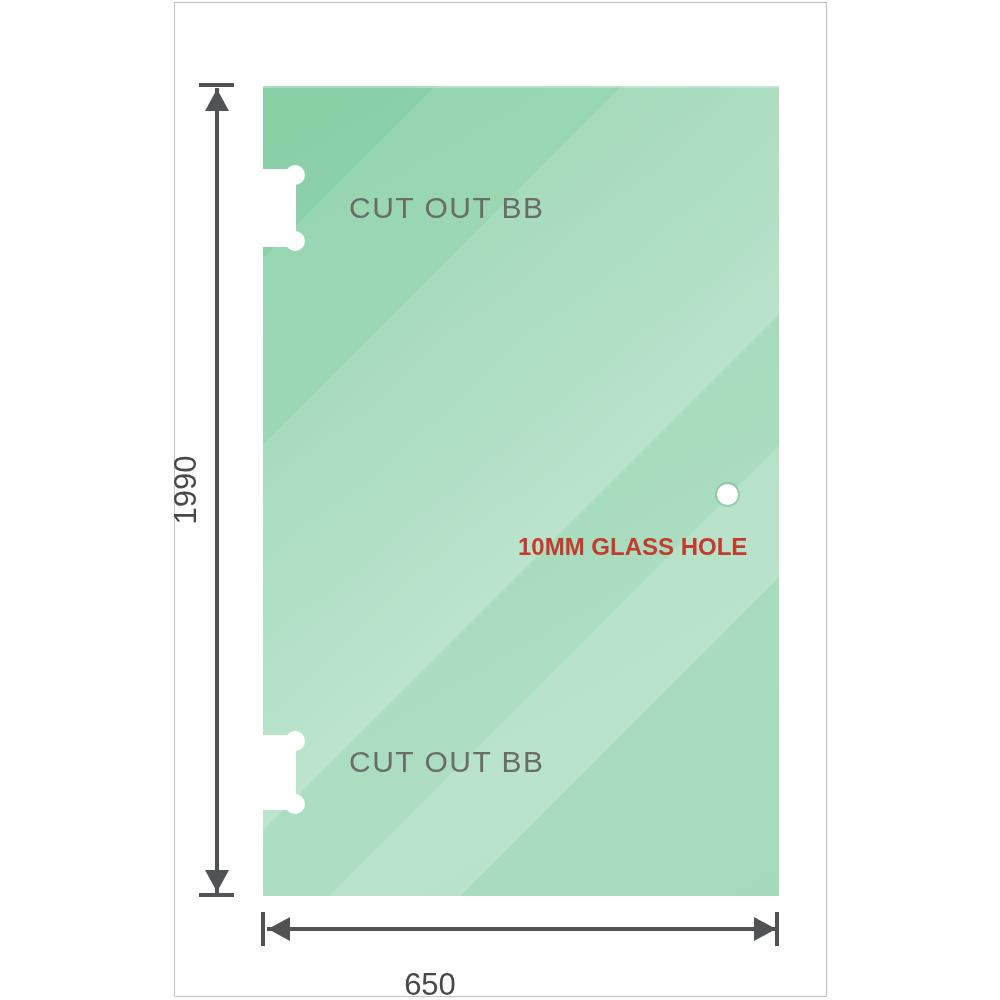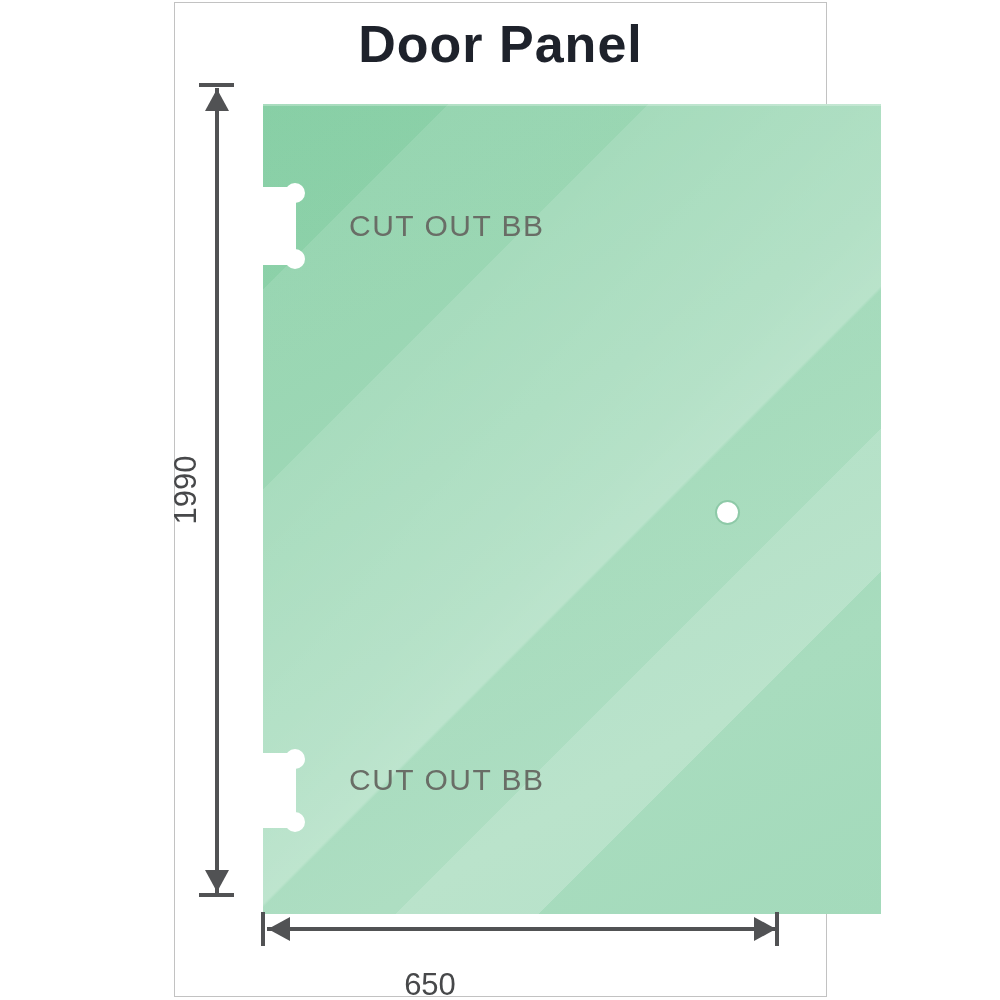--- a/index.html
+++ b/index.html
@@ -22,22 +22,22 @@
     left:174px;top:14px;
     width:653px;
     text-align:center;
     font-size:52px;
     font-weight:bold;
     letter-spacing:1px;
     color:#1e222b;
   }
   .glass{
     position:absolute;
-    left:263px;top:104px;
-    width:618px;height:810px;
+    left:263px;top:86px;
+    width:516px;height:810px;
     background:
       linear-gradient(135deg,
         rgba(255,255,255,0.04) 0%,  rgba(255,255,255,0.04) 13%,
         rgba(255,255,255,0.14) 13%, rgba(255,255,255,0.14) 27%,
         rgba(255,255,255,0.24) 27%, rgba(255,255,255,0.32) 50%,
         rgba(255,255,255,0.36) 56%,
         rgba(255,255,255,0.18) 56.3%, rgba(255,255,255,0.18) 66%,
         rgba(255,255,255,0.30) 66%, rgba(255,255,255,0.30) 76%,
         rgba(255,255,255,0.12) 76%, rgba(255,255,255,0.12) 100%),
       linear-gradient(150deg, #83cda2 0%, #8fd2ab 40%, #9cd7b5 75%, #97d5b2 100%);
@@ -100,21 +100,20 @@
     margin-top:28px;
   }
 </style>
 </head>
 <body>
 
 <div class="canvas">
 
   <div class="frame"></div>
 
-  <div class="title">Door Panel</div>
 
   <div class="glass">
 
     <div class="cutout" style="top:77px;">
       <svg width="46" height="92" viewBox="0 0 46 92">
         <rect x="0" y="6" width="34" height="78" fill="#ffffff"></rect>
         <circle cx="33" cy="12" r="10" fill="#ffffff"></circle>
         <circle cx="33" cy="78" r="10" fill="#ffffff"></circle>
       </svg>
     </div>
@@ -123,20 +122,21 @@
     <div class="cutout" style="top:643px;">
       <svg width="46" height="89" viewBox="0 0 46 89">
         <rect x="0" y="6" width="34" height="75" fill="#ffffff"></rect>
         <circle cx="33" cy="12" r="10" fill="#ffffff"></circle>
         <circle cx="33" cy="75" r="10" fill="#ffffff"></circle>
       </svg>
     </div>
     <div class="cutout-label bottom">CUT OUT BB</div>
 
     <div class="glass-hole"></div>
+    <div class="hole-label">10MM GLASS HOLE</div>
 
   </div>
 
   <div class="dim v-line"></div>
   <div class="dim v-bar-top"></div>
   <div class="dim v-bar-bottom"></div>
   <div class="arrow arrow-up"></div>
   <div class="arrow arrow-down"></div>
   <div class="dim-label height">1990</div>
 

